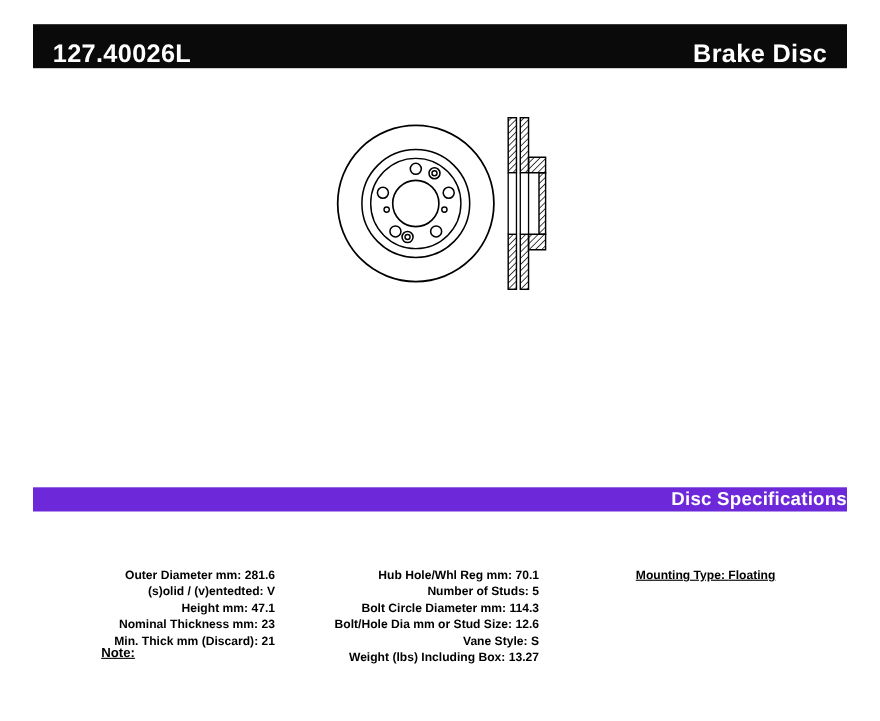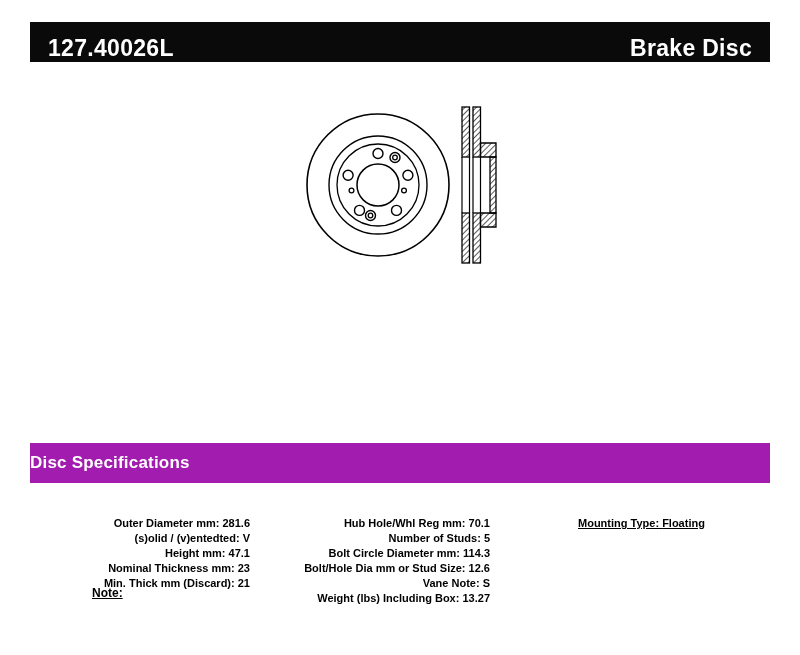--- a/index.html
+++ b/index.html
@@ -56,25 +56,25 @@
   .drawing-area svg {
     display: block;
   }
 
   
   .spec-bar {
     position: absolute;
     left: 30px;
     top: 443px;
     width: 740px;
-    height: 40px;
-    background: #a21caf;
+    height: 22px;
+    background: #6d28d9;
     display: flex;
     align-items: center;
-    justify-content: flex-start;
+    justify-content: flex-end;
     box-sizing: border-box;
   }
   .spec-bar-title {
     color: #ffffff;
     font-size: 17px;
     font-weight: bold;
     letter-spacing: 0.2px;
   }
 
   
@@ -232,21 +232,21 @@
     </div>
     <div class="spec-row">
       <span class="spec-label">Bolt Circle Diameter mm:</span>
       <span class="spec-value">114.3</span>
     </div>
     <div class="spec-row">
       <span class="spec-label">Bolt/Hole Dia mm or Stud Size:</span>
       <span class="spec-value">12.6</span>
     </div>
     <div class="spec-row">
-      <span class="spec-label">Vane Note:</span>
+      <span class="spec-label">Vane Style:</span>
       <span class="spec-value">S</span>
     </div>
     <div class="spec-row">
       <span class="spec-label">Weight (lbs) Including Box:</span>
       <span class="spec-value">13.27</span>
     </div>
   </div>
 
   <div class="spec-col spec-col-right">
     <div class="spec-row">

